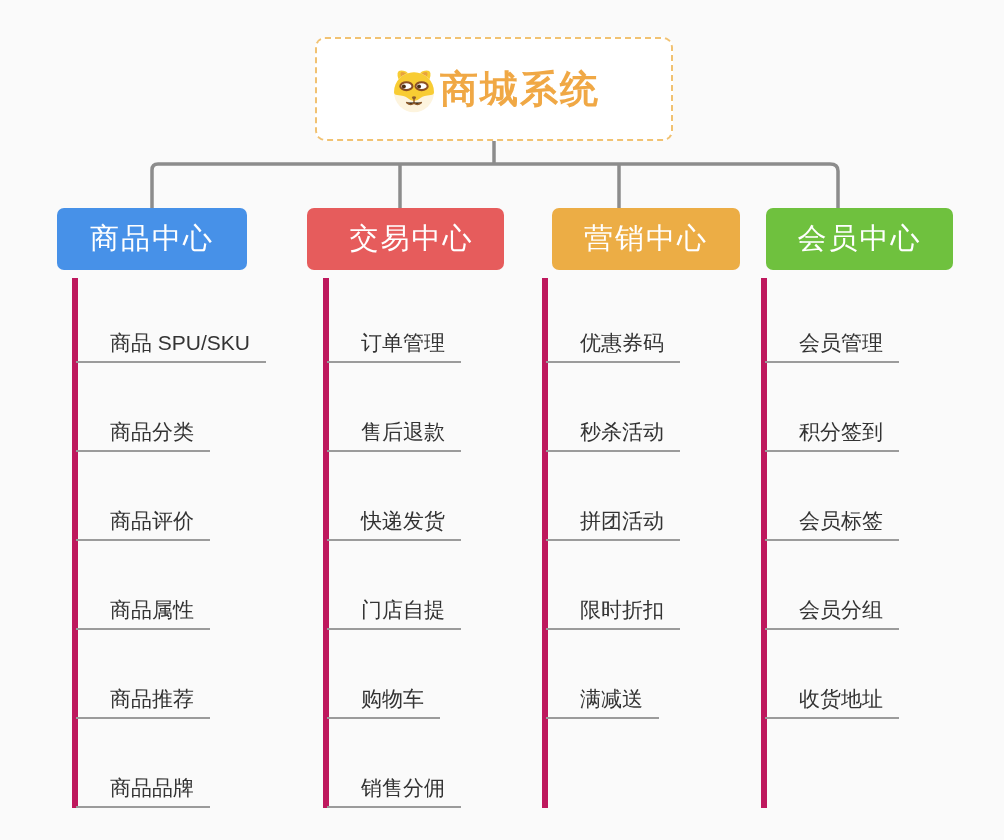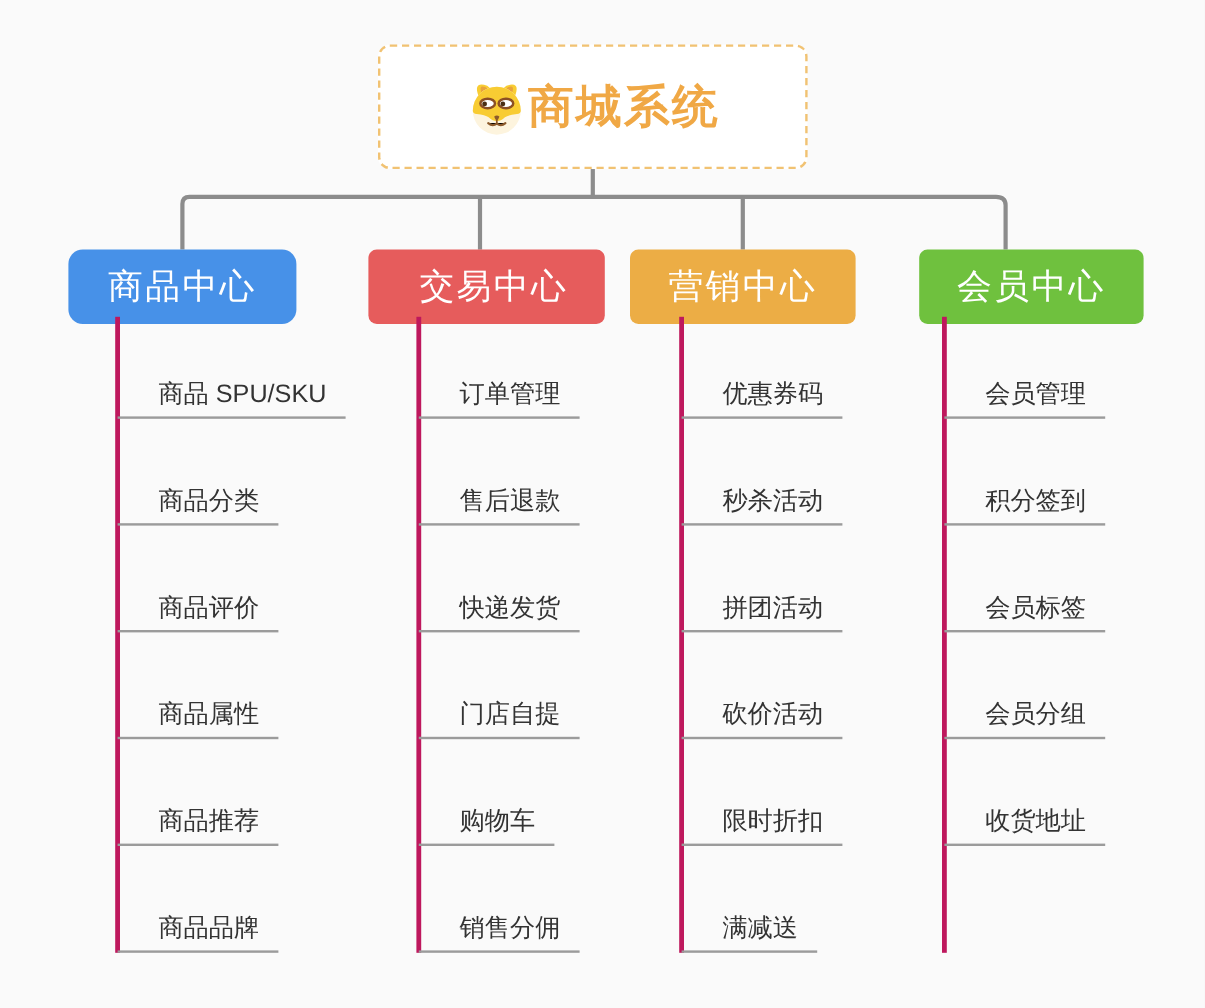--- a/index.html
+++ b/index.html
@@ -35,30 +35,29 @@
   }
   .shiba{width:52px;height:48px;flex:0 0 auto;}
   
   .branch-node{
     position:absolute;top:208px;height:62px;
     border-radius:7px;
     display:flex;align-items:center;justify-content:center;
     color:#ffffff;font-size:29px;letter-spacing:2px;
     z-index:2;white-space:nowrap;
   }
-  .branch-node.b0{left:57px;width:190px;border-radius:12px;}
+  .branch-node.b0{left:57px;width:190px;}
   .branch-node.b1{left:307px;width:185px;}
-  .branch-node.b2{left:525px;width:188px;}
+  .branch-node.b2{left:552px;width:188px;}
   .branch-node.b3{left:766px;width:187px;}
   
   .column{
-    position:absolute;top:264px;height:530px;width:240px;
-    border-left:4px solid #be185d;
+    position:absolute;top:278px;height:530px;width:240px;
+    border-left:6px solid #be185d;
     z-index:2;
-    margin-left:24px;
   }
   .column.c0{left:72px;}
   .column.c1{left:323px;}
   .column.c2{left:542px;}
   .column.c3{left:761px;}
   .item{
     height:89px;
     display:flex;align-items:flex-end;
   }
   .item.first{height:85px;}
@@ -161,23 +160,20 @@
     <div class="item first">
         <span class="item-label">优惠券码</span>
       </div>
     <div class="item">
         <span class="item-label">秒杀活动</span>
       </div>
     <div class="item">
         <span class="item-label">拼团活动</span>
       </div>
     <div class="item">
-        <span class="item-label">砍价活动</span>
-      </div>
-    <div class="item">
         <span class="item-label">限时折扣</span>
       </div>
     <div class="item">
         <span class="item-label">满减送</span>
       </div>
   </div>
 
   <div class="column c3">
     <div class="item first">
         <span class="item-label">会员管理</span>

